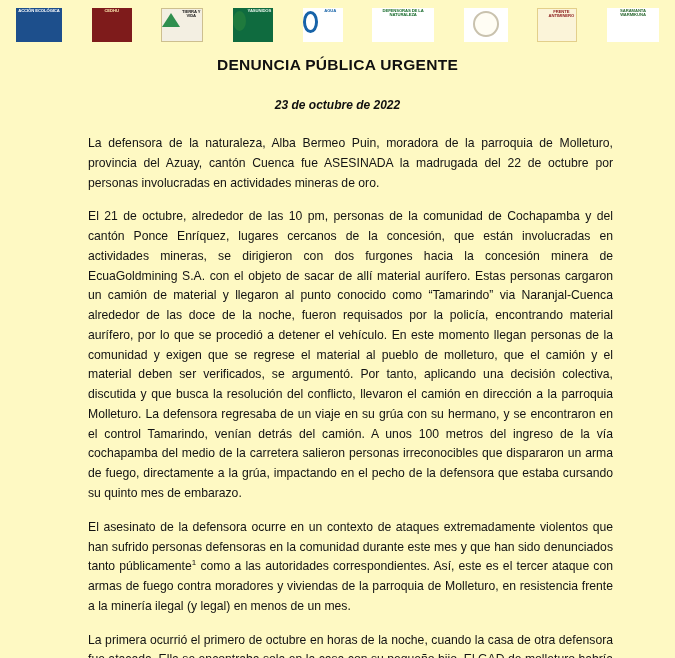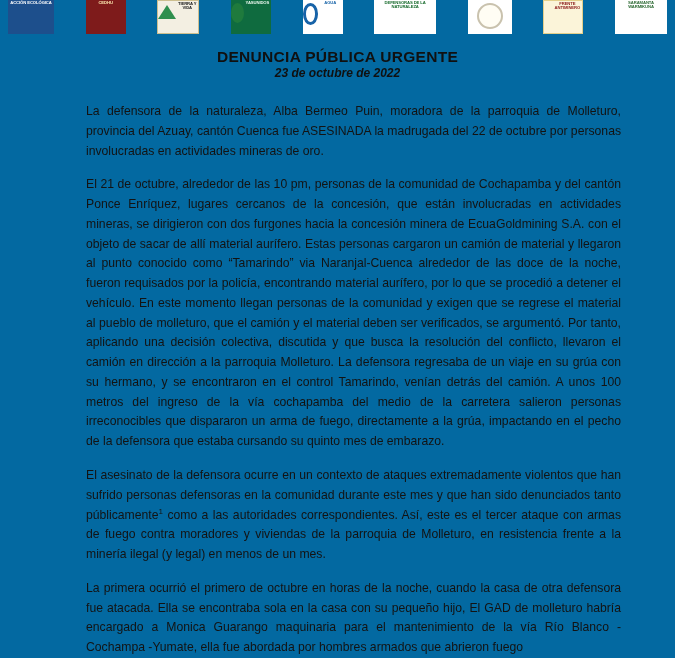--- a/index.html
+++ b/index.html
@@ -12,22 +12,22 @@
     width: 675px;
     height: 658px;
     overflow: hidden;
     font-family: "Liberation Sans", sans-serif;
     color: #1a1a1a;
   }
   .page {
     position: relative;
     width: 675px;
     height: 658px;
-    background: #0369a1;
-    padding: 0;
+    background: #fef9c3;
+    padding: 8px;
   }
 
   
   .logo-strip {
     display: flex;
     align-items: flex-start;
     justify-content: space-between;
     height: 36px;
     padding: 0 8px;
     overflow: hidden;
@@ -115,34 +115,34 @@
   .doc-subtitle {
     font-size: 12.5px;
     font-weight: bold;
     margin-top: 6px;
     color: #101010;
   }
   .doc-date {
     font-size: 12px;
     font-style: italic;
     font-weight: bold;
-    margin-top: 0;
+    margin-top: 24px;
     color: #101010;
   }
 
   
   .body-text {
     margin: 22px 54px 0 70px;
   }
   .para {
     font-size: 12.2px;
     line-height: 1.62;
     text-align: justify;
     text-justify: inter-word;
-    margin: 0 0 14px 16px;
+    margin: 0 0 14px 10px;
     color: #131313;
   }
   .para sup {
     font-size: 8px;
     vertical-align: super;
     line-height: 0;
   }
 </style>
 </head>
 <body>

